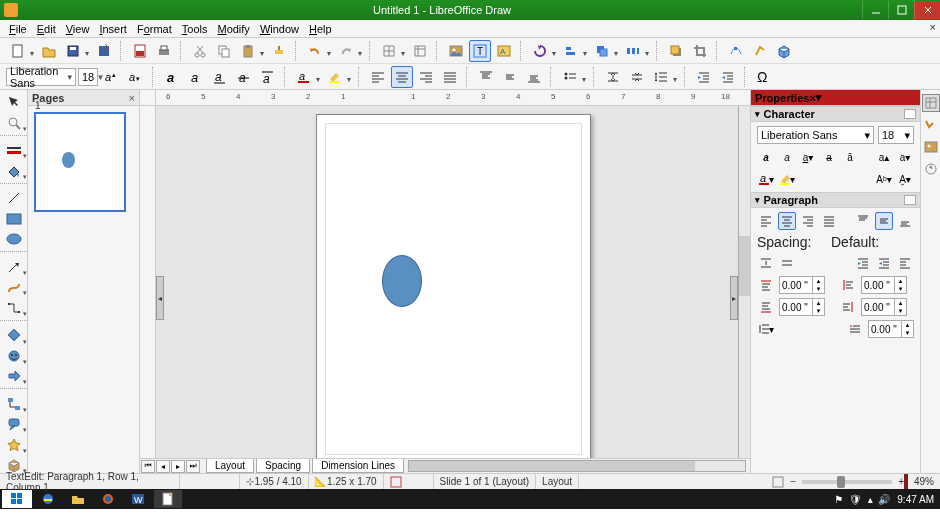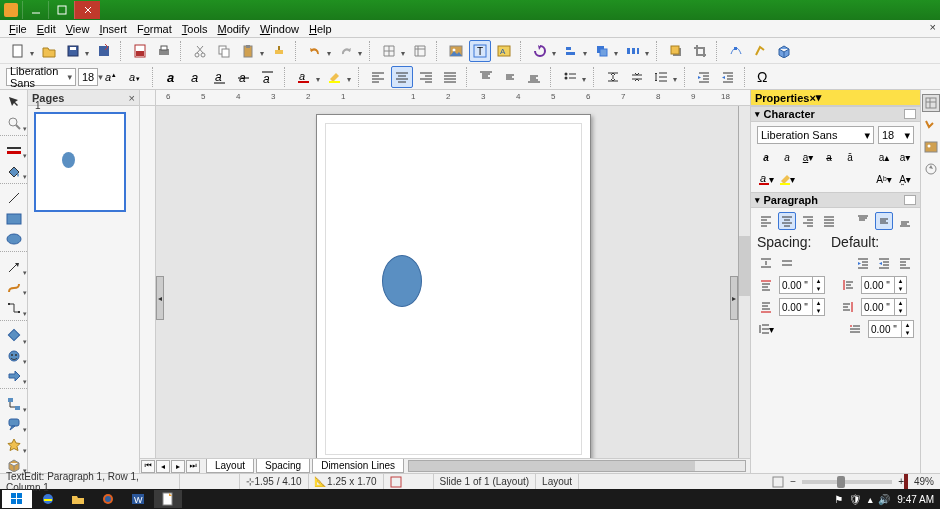--- a/index.html
+++ b/index.html
@@ -55,21 +55,21 @@
 .hscroll .thumb-bar{position:absolute;left:0;top:0;height:100%;width:85%;background:#ccc;}
 .canvas-vscroll { position:absolute; right:0; top:16px; bottom:15px; width:12px; background:#e8e8e8; border-left:1px solid #aaa;}
 .canvas-vscroll .vthumb{position:absolute;left:0;top:130px;width:100%;height:60px;background:#ccc;}
 .collapse-tab{position:absolute;width:8px;height:44px;background:#ccc;border:1px solid #999;display:flex;align-items:center;justify-content:center;font-size:8px;color:#333;}
 .collapse-left{left:0;top:170px;}
 .collapse-right{right:12px;top:170px;}
 .right-sidebar{width:20px;background:#f5f5f5;border-left:1px solid #ccc;display:flex;flex-direction:column;align-items:center;gap:4px;padding-top:4px;}
 .rsbtn{width:18px;height:18px;border:1px solid transparent;display:flex;align-items:center;justify-content:center;}
 .rsbtn.sel{border-color:#888;background:#e0e0e0;}
 .props-panel { width:170px; background:#f5f5f5; border-left:1px solid #ccc; display:flex; flex-direction:column; font-size:11px;}
-.props-title { height:16px; background:#fde047; border-bottom:1px solid #ccc; font-weight:bold; padding-left:4px; display:flex; align-items:center; position:relative;}
+.props-title { height:16px; background:#b91c1c; border-bottom:1px solid #ccc; font-weight:bold; padding-left:4px; display:flex; align-items:center; position:relative;}
 .section-hdr { height:16px; background:#dcdcdc; border-top:1px solid #ccc; border-bottom:1px solid #ccc; padding-left:4px; display:flex; align-items:center; font-weight:bold; position:relative;}
 .section-hdr .tri{margin-right:4px; font-size:9px;}
 .section-hdr .more{position:absolute;right:4px;width:12px;height:10px;border:1px solid #aaa;background:#fff;}
 .section-body { padding:4px 6px; display:flex; flex-direction:column; gap:4px;}
 .row { display:flex; align-items:center; gap:4px;}
 .pcombo { flex:1; height:18px; border:1px solid #aaa; background:#fff; display:flex; align-items:center; padding:0 3px; font-size:11px; justify-content:space-between;}
 .pcombo.small{flex:none;width:36px;}
 .pbtn{width:18px;height:18px;border:1px solid transparent;display:flex;align-items:center;justify-content:center;font-size:10px;border-radius:2px;}
 .pbtn.sel{border-color:#3a76d6;background:#d5e5fb;}
 .btnrow{display:flex;gap:3px;align-items:center;}
@@ -89,20 +89,21 @@
 .tb-btn.start{background:#fff;width:30px;}
 .tb-btn.active{background:#3a3a3a;}
 .tb-tray{margin-left:auto;display:flex;align-items:center;gap:6px;color:#fff;font-size:10px;padding-right:6px;}
 svg{display:block;}
 </style>
 </head>
 <body>
 
 <div class="titlebar">
   <div class="app-icon"></div>
+  <div class="title">Untitled 1 - LibreOffice Draw</div>
   <div class="winbtns">
     <div class="winbtn">
         <svg width="10" height="10">
           <line x1="1" y1="8" x2="9" y2="8" stroke="#fff"></line>
         </svg>
       </div>
     <div class="winbtn">
         <svg width="10" height="10">
           <rect x="1" y="1" width="8" height="8" fill="none" stroke="#fff"></rect>
         </svg>

